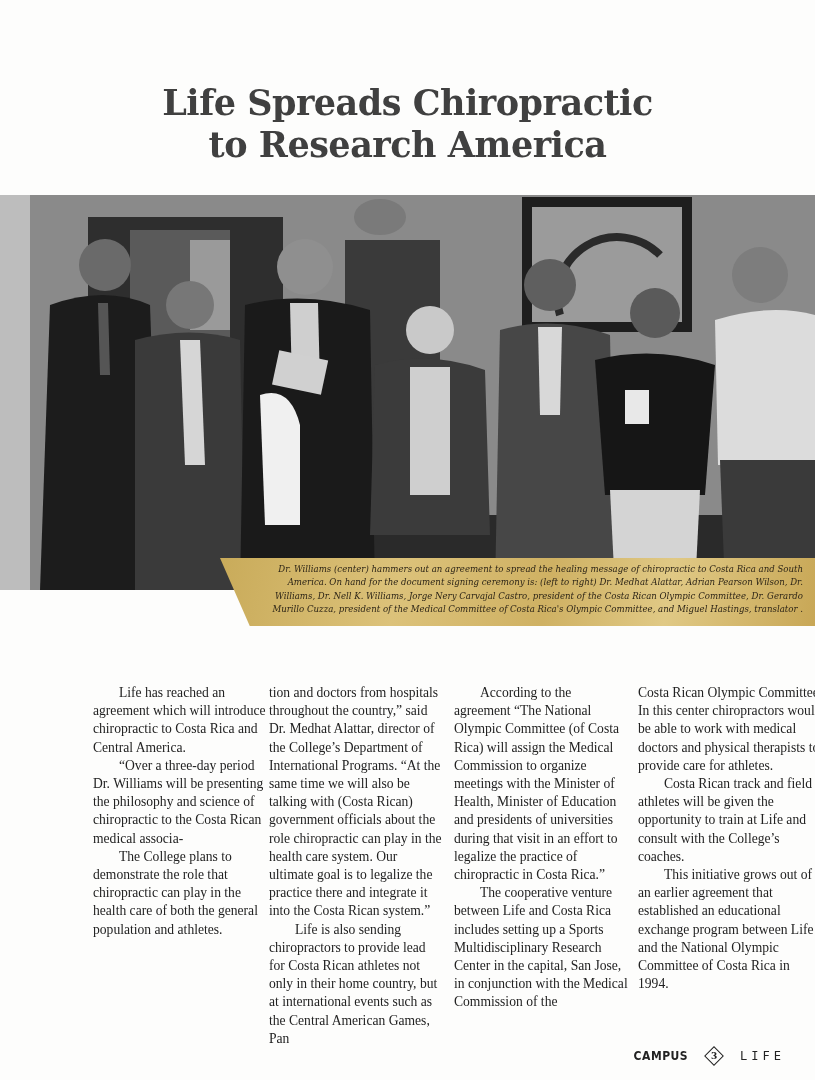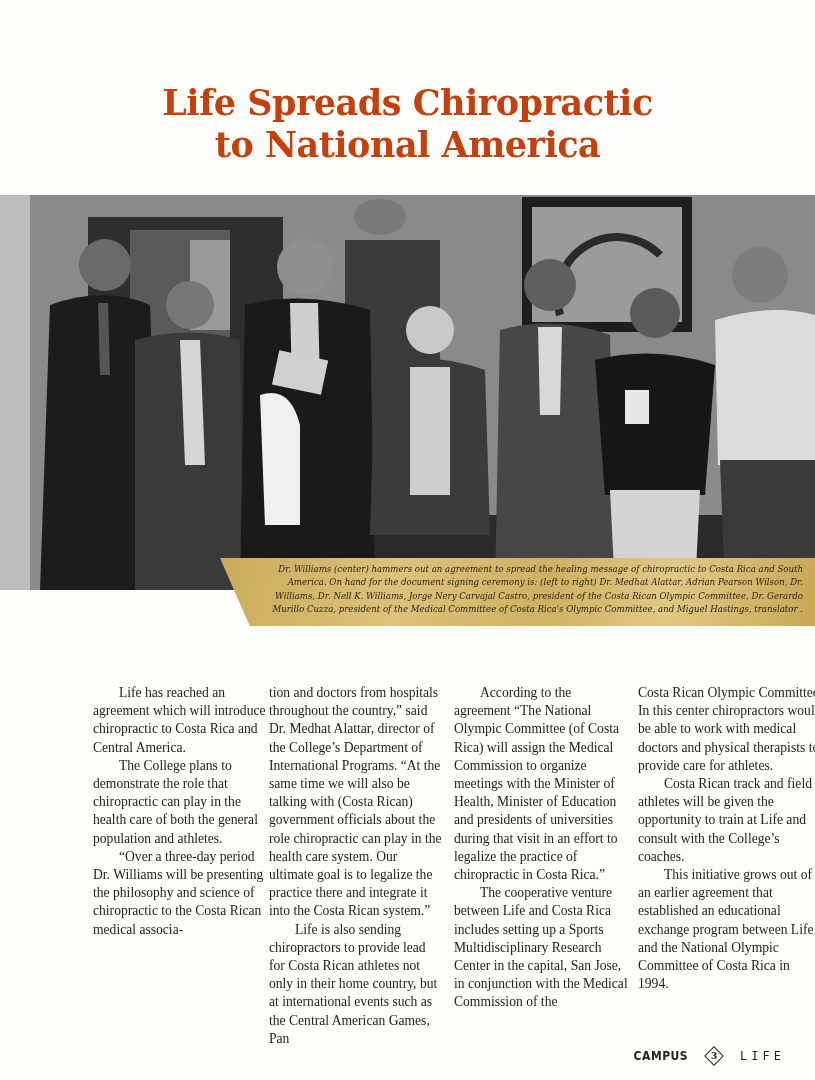--- a/index.html
+++ b/index.html
@@ -4,21 +4,21 @@
 <style>
   * { box-sizing: border-box; margin: 0; padding: 0; }
   html, body { width: 815px; height: 1080px; background: #ffffff; overflow: hidden; }
   body { position: relative; font-family: "DejaVu Serif", serif; color: #1a1a1a; }
 
   .page { position: relative; width: 815px; height: 1080px; background: #fdfdfc; }
 
   .headline {
     position: absolute; left: 0; top: 82px; width: 815px;
     text-align: center; font-family: "DejaVu Serif", serif; font-weight: bold;
-    font-size: 35px; line-height: 42px; color: #c2410c; letter-spacing: -0.5px;
+    font-size: 35px; line-height: 42px; color: #404040; letter-spacing: -0.5px;
   }
 
   .photo {
     position: absolute; left: 0; top: 195px; width: 815px; height: 395px;
     background: linear-gradient(180deg, #8e8e8e 0%, #6f6f6f 60%, #3e3e3e 100%);
     overflow: hidden;
   }
   .photo svg { position: absolute; left: 0; top: 0; width: 815px; height: 395px; }
 
   .caption {
@@ -59,21 +59,21 @@
   .footer .diamond span { transform: rotate(-45deg); font-size: 9px; font-family: "DejaVu Serif", serif; }
   .footer .life { letter-spacing: 4px; font-family: "DejaVu Sans Mono", monospace; font-weight: normal; }
 </style>
 </head>
 <body>
 
 <div class="page">
 
   <h1 class="headline">
     <span>Life Spreads Chiropractic</span><br>
-    <span>to National America</span>
+    <span>to Research America</span>
   </h1>
 
   <div class="photo">
     <svg viewBox="0 0 815 395">
 
       <rect x="0" y="0" width="815" height="395" fill="#8a8a8a"></rect>
       <rect x="0" y="0" width="30" height="395" fill="#bdbdbd"></rect>
       <rect x="88" y="22" width="195" height="340" fill="#2e2e2e"></rect>
       <rect x="130" y="35" width="100" height="320" fill="#5a5a5a"></rect>
       <rect x="190" y="45" width="40" height="90" fill="#9a9a9a"></rect>
@@ -123,22 +123,22 @@
     </svg>
   </div>
 
   <div class="caption">
     <p>Dr. Williams (center) hammers out an agreement to spread the healing message of chiropractic to Costa Rica and South America. On hand for the document signing ceremony is: (left to right) Dr. Medhat Alattar, Adrian Pearson Wilson, Dr. Williams, Dr. Nell K. Williams, Jorge Nery Carvajal Castro, president of the Costa Rican Olympic Committee, Dr. Gerardo Murillo Cuzza, president of the Medical Committee of Costa Rica's Olympic Committee, and Miguel Hastings, translator .</p>
   </div>
 
   <div class="columns">
     <div class="col col1">
       <p class="indent">Life has reached an agreement which will introduce chiropractic to Costa Rica and Central America.</p>
+      <p class="indent">“Over a three-day period Dr. Williams will be presenting the philosophy and science of chiropractic to the Costa Rican medical associa-</p>
       <p class="indent">The College plans to demonstrate the role that chiropractic can play in the health care of both the general population and athletes.</p>
-      <p class="indent">“Over a three-day period Dr. Williams will be presenting the philosophy and science of chiropractic to the Costa Rican medical associa-</p>
     </div>
     <div class="col col2">
       <p>tion and doctors from hospitals throughout the country,” said Dr. Medhat Alattar, director of the College’s Department of International Programs. “At the same time we will also be talking with (Costa Rican) government officials about the role chiropractic can play in the health care system. Our ultimate goal is to legalize the practice there and integrate it into the Costa Rican system.”</p>
       <p class="indent">Life is also sending chiropractors to provide lead for Costa Rican athletes not only in their home country, but at international events such as the Central American Games, Pan</p>
     </div>
     <div class="col col3">
       <p class="indent">According to the agreement “The National Olympic Committee (of Costa Rica) will assign the Medical Commission to organize meetings with the Minister of Health, Minister of Education and presidents of universities during that visit in an effort to legalize the practice of chiropractic in Costa Rica.”</p>
       <p class="indent">The cooperative venture between Life and Costa Rica includes setting up a Sports Multidisciplinary Research Center in the capital, San Jose, in conjunction with the Medical Commission of the</p>
     </div>
     <div class="col col4">

